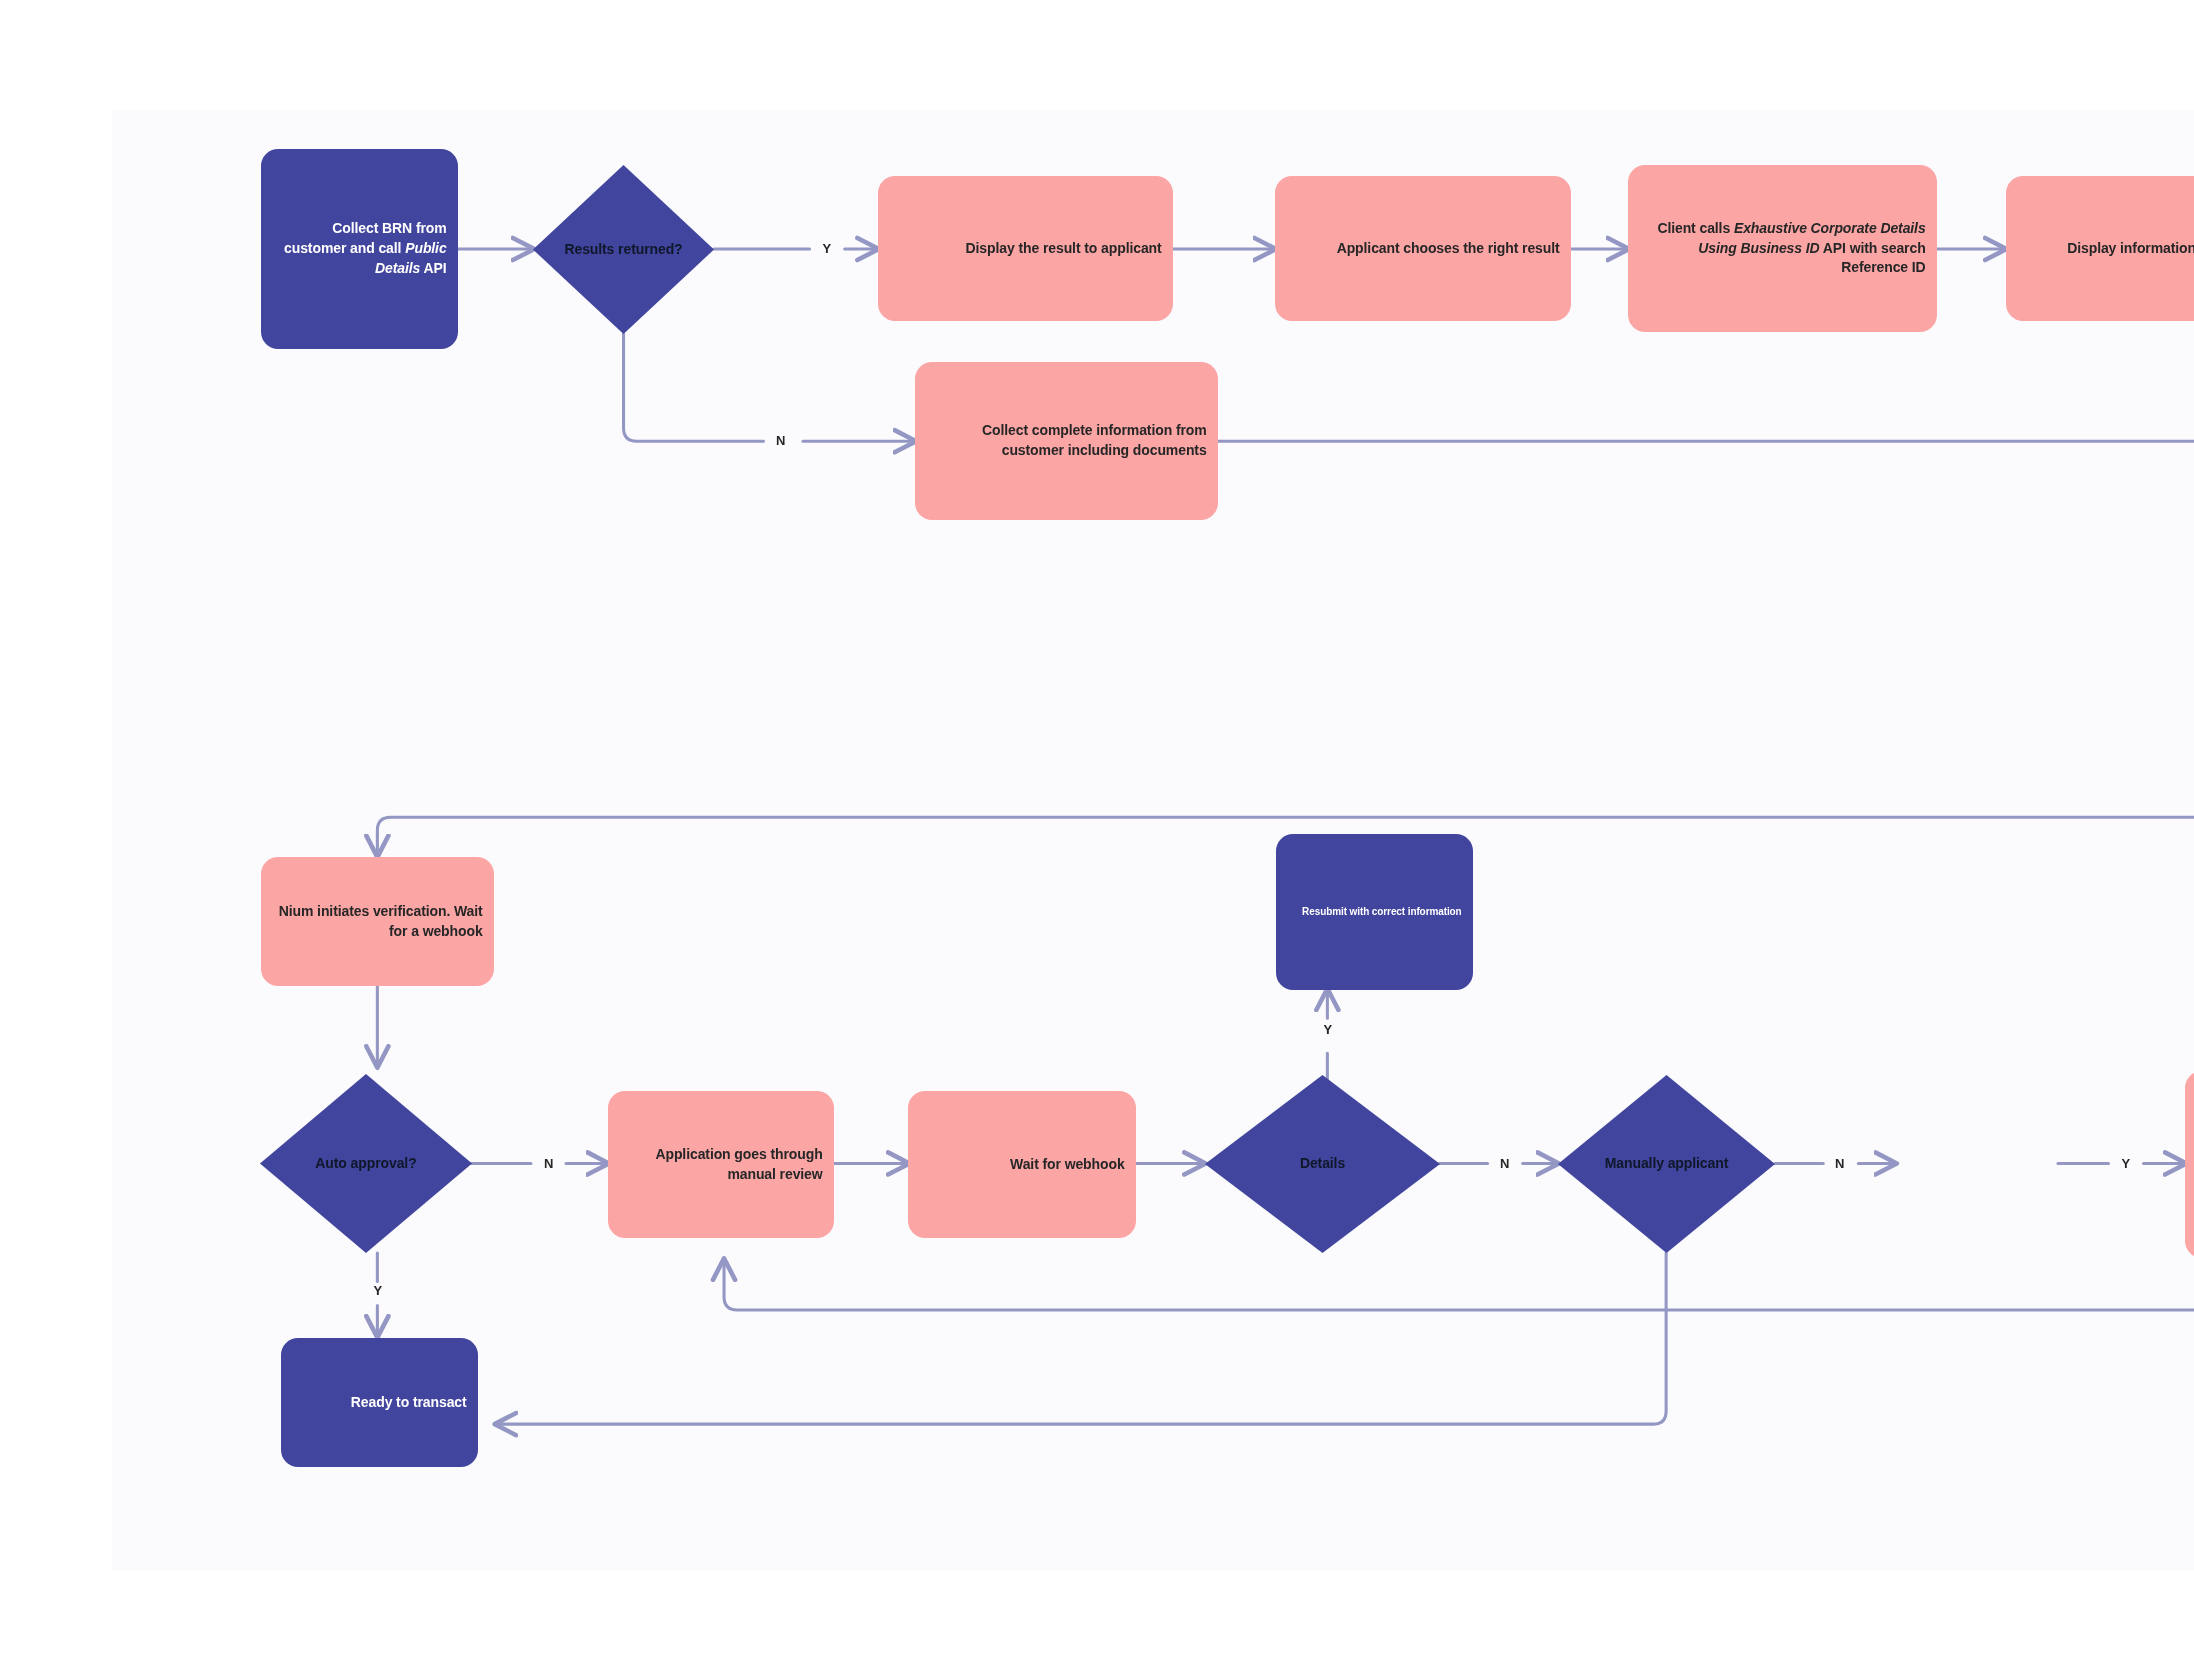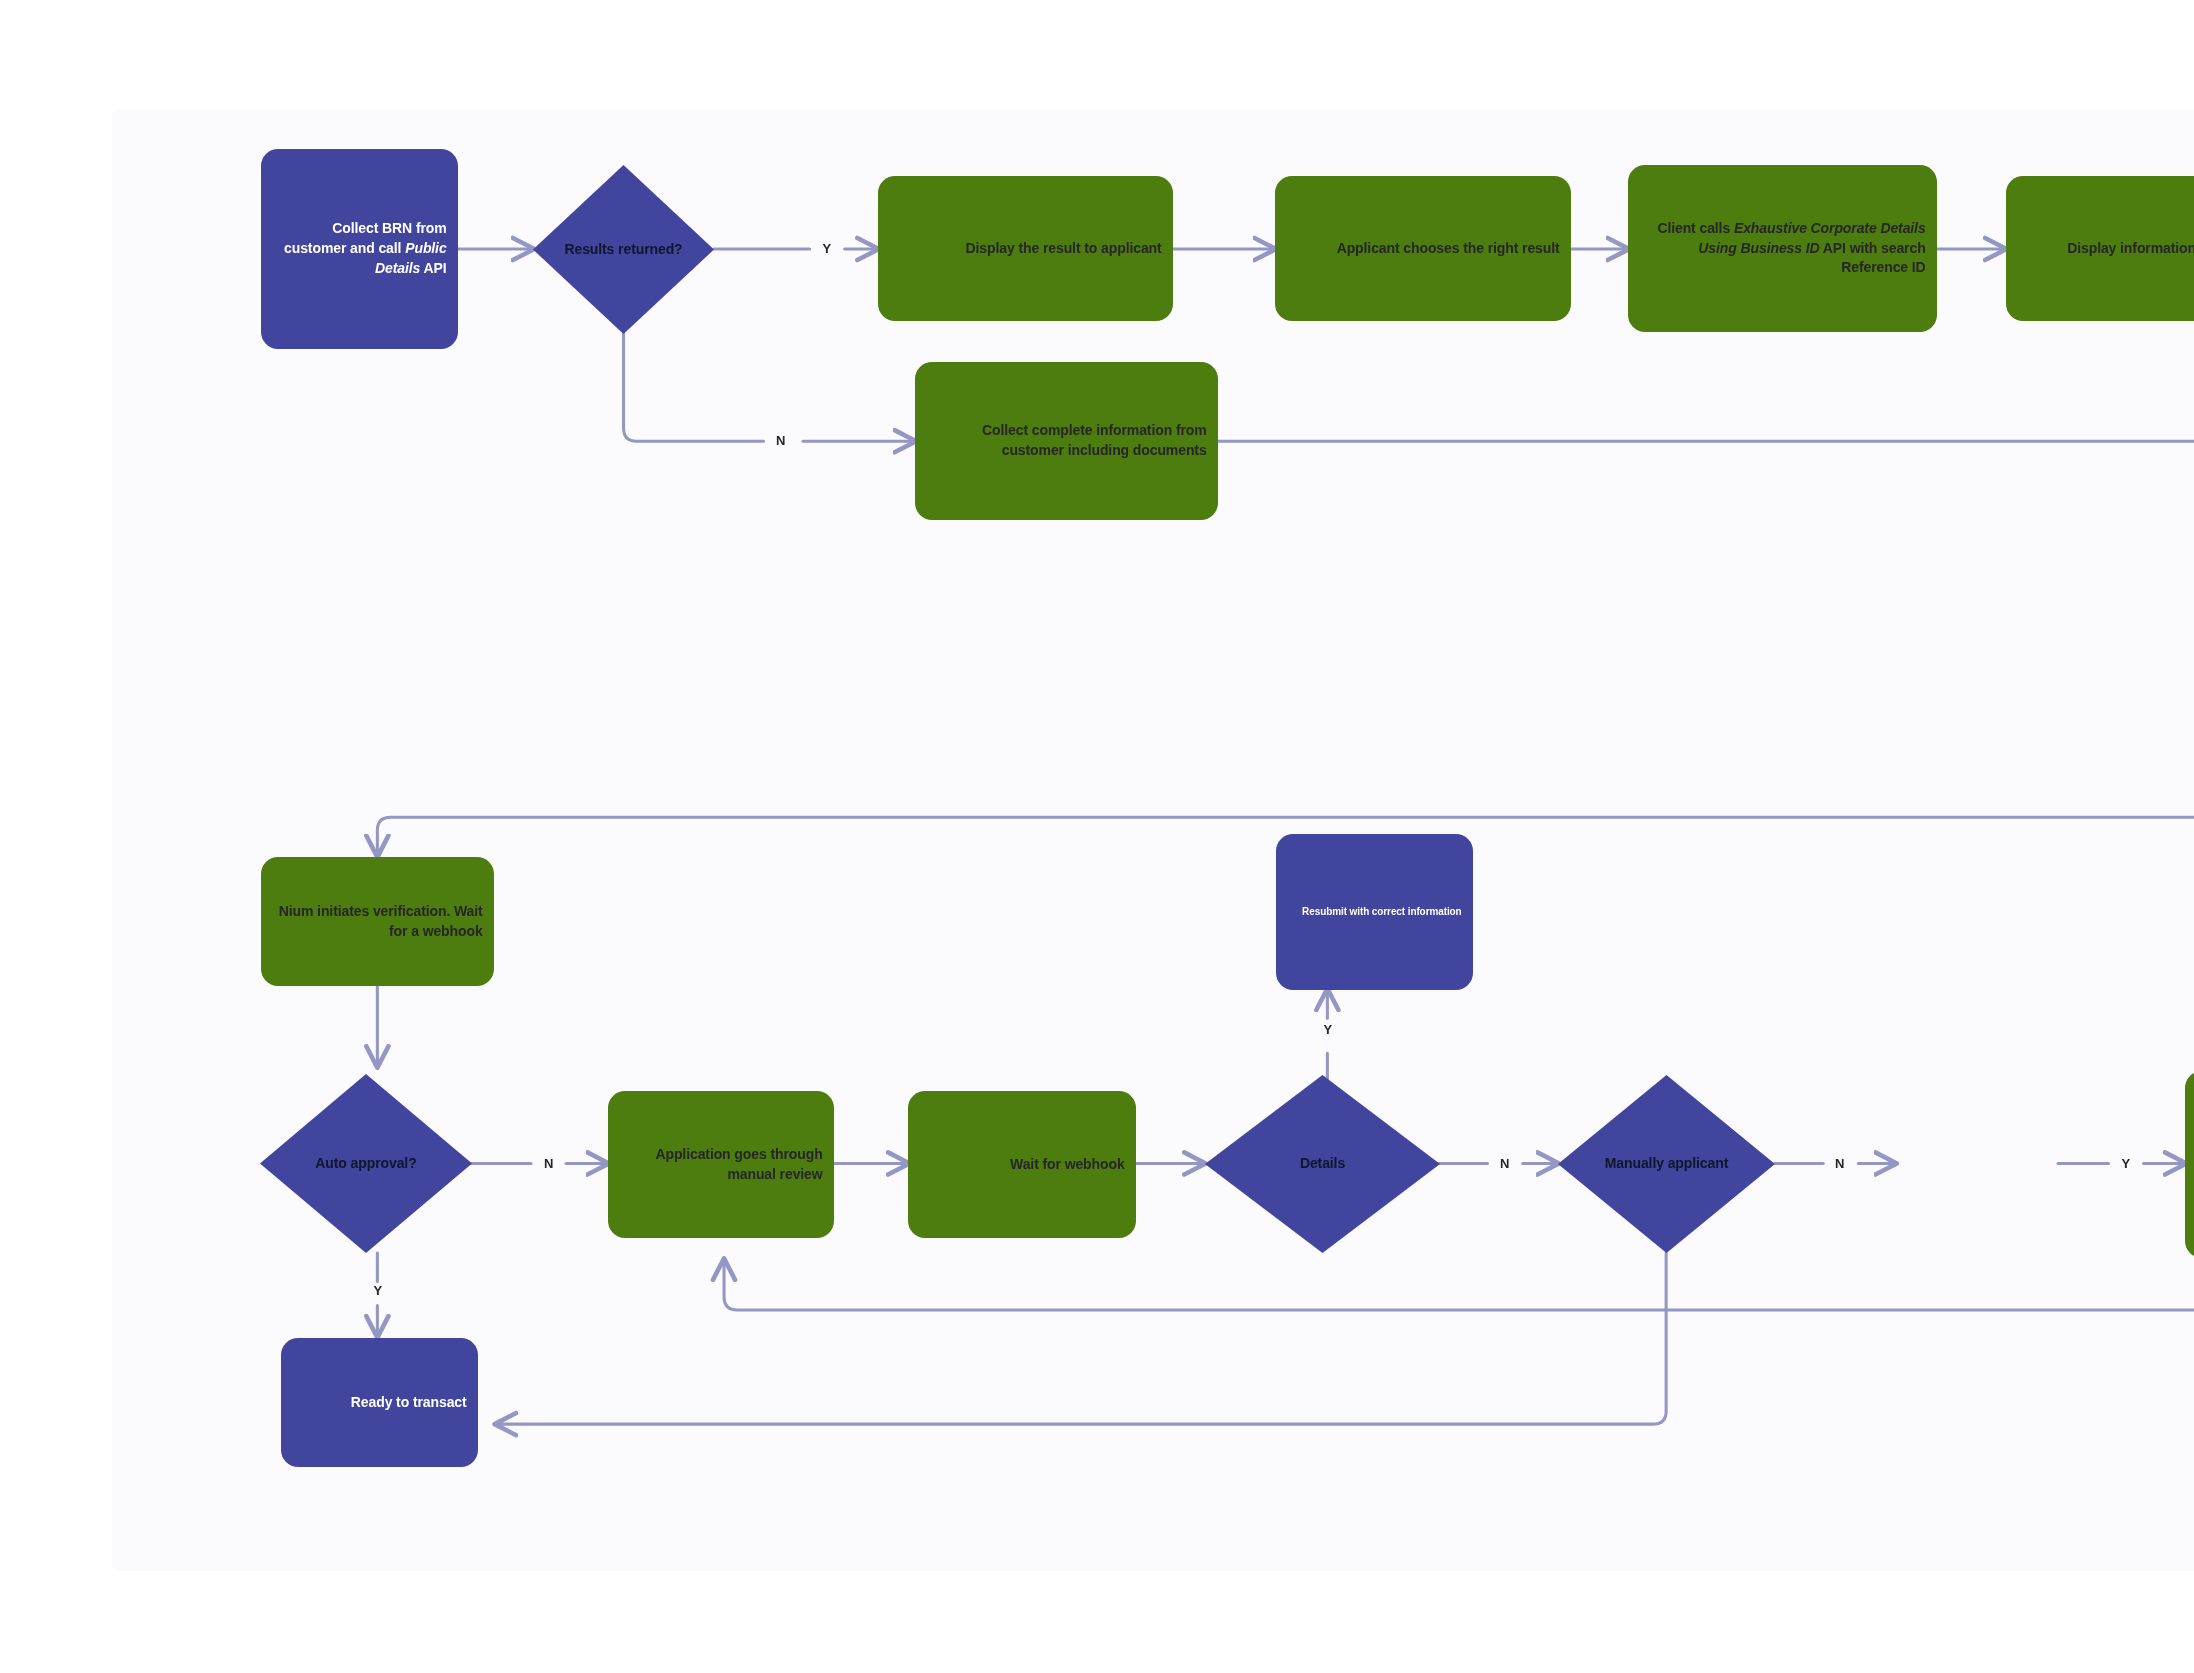--- a/index.html
+++ b/index.html
@@ -37,21 +37,21 @@
     display: flex;
     align-items: center;
     justify-content: center;
     text-align: right;
     border-radius: 17px;
     font-weight: bold;
     line-height: 1.42;
     letter-spacing: -0.1px;
   }
   .node.light {
-    background: #4d7c0f;
+    background: #fca5a5;
     color: #262626;
   }
   .node.dark {
     background: #42459d;
     color: #ffffff;
   }
   .node .inner { padding: 4.4px 11.4px; width: 100%; }
   .node i { font-style: italic; }
   .diamond {
     position: absolute;

